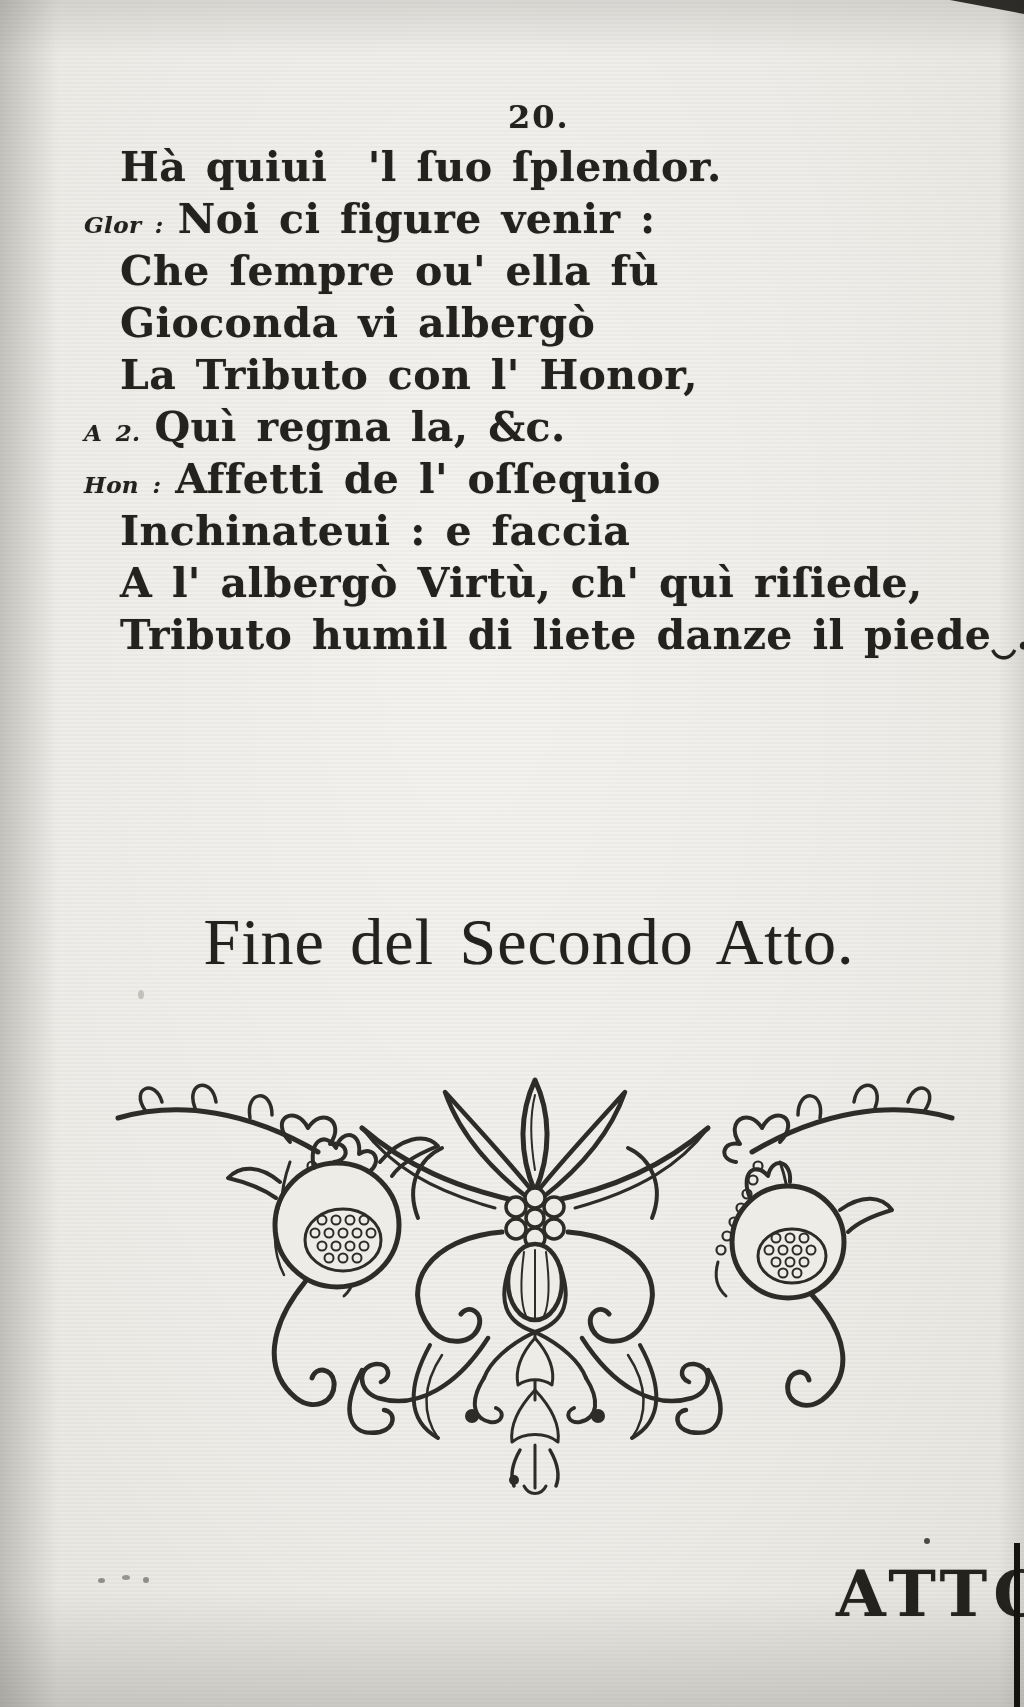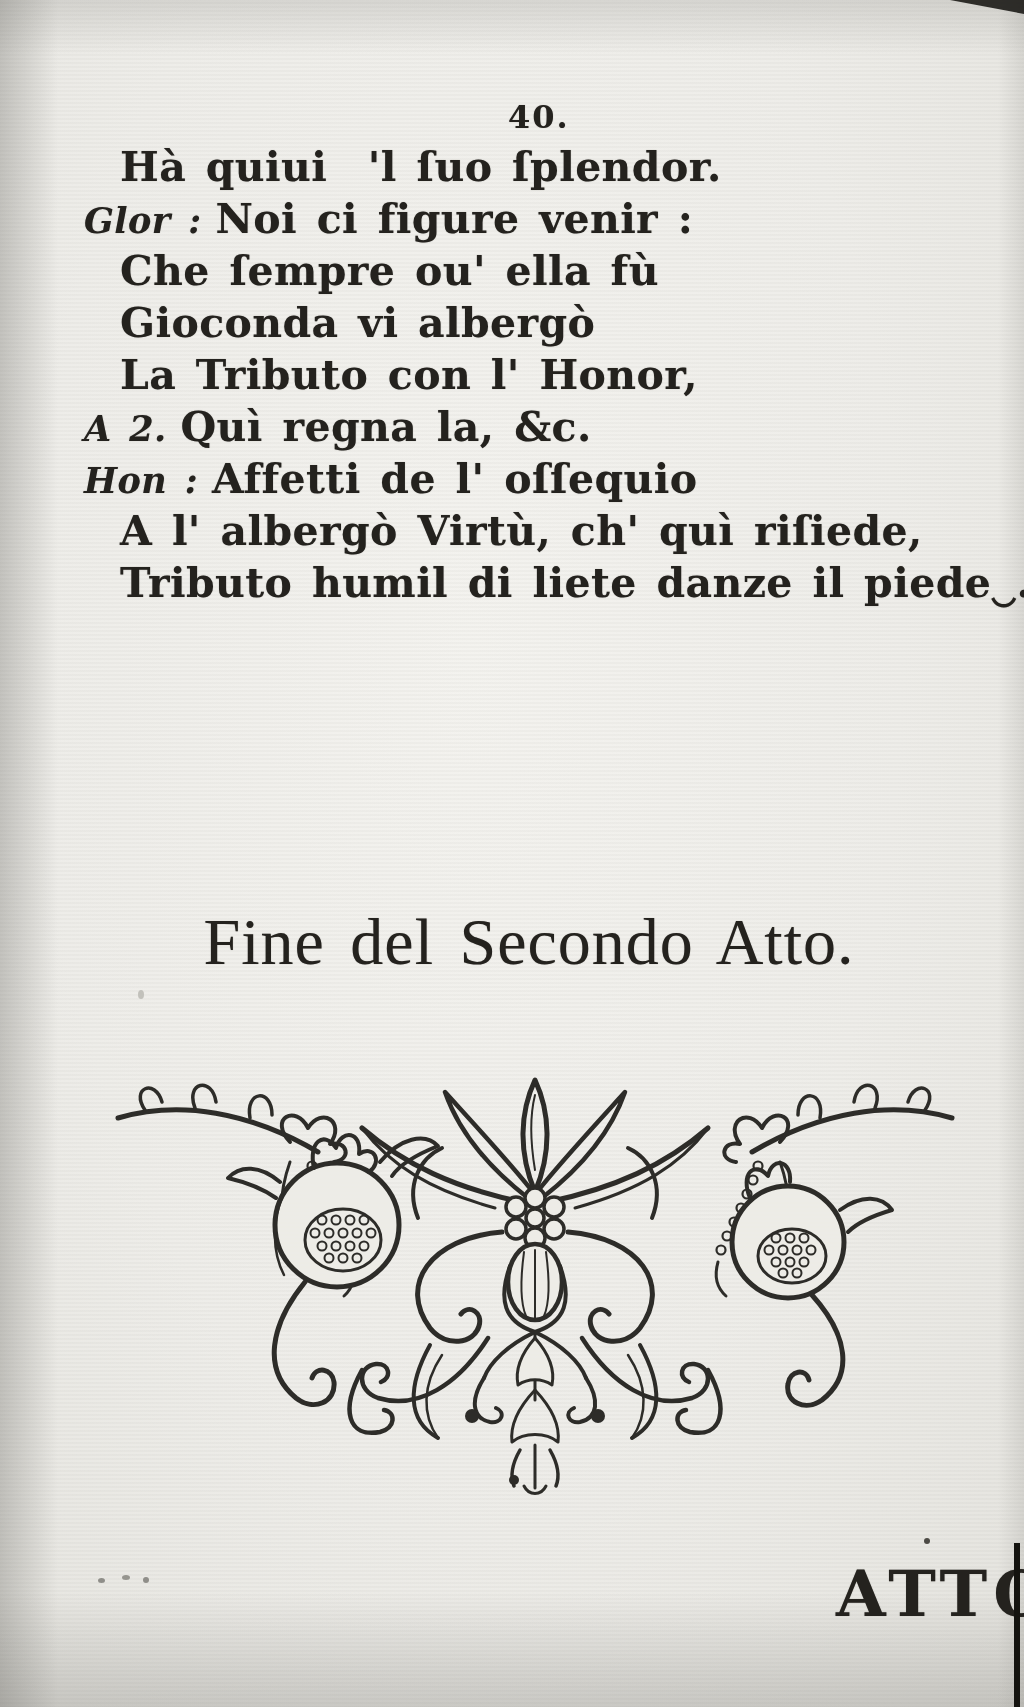--- a/index.html
+++ b/index.html
@@ -21,21 +21,21 @@
   
   #pagenum{
     position:absolute;left:508px;top:98px;
     font-size:32px;font-weight:bold;letter-spacing:2px;
   }
   
   #poem{position:absolute;left:84px;top:141px;width:880px;}
   .pline{height:52px;line-height:52px;font-size:41px;font-weight:bold;
          word-spacing:5px;letter-spacing:0.4px;white-space:nowrap;}
   .pline.indent{padding-left:36px;}
-  .speaker{font-style:italic;font-size:35px;margin-right:14px;}
+  .speaker{font-style:italic;font-size:23px;margin-right:14px;}
   
   #direction{
     position:absolute;left:92px;top:706px;width:866px;
     text-align:center;font-style:italic;font-weight:bold;
     font-size:33px;line-height:52px;word-spacing:6px;
   }
   
   #actend{
     position:absolute;left:calc(50% + 17px);top:904px;
     transform:translateX(-50%);
@@ -57,30 +57,31 @@
   #speck4{left:924px;top:1538px;width:6px;height:6px;background:#4c4a45;}
   #speck5{left:138px;top:990px;width:6px;height:9px;background:#c2c1bb;}
   
   #ornament{position:absolute;left:100px;top:1070px;width:870px;height:435px;}
 </style>
 </head>
 <body>
 
 <div id="page">
 
-  <div id="pagenum" class="ink">40.</div>
+  <div id="pagenum" class="ink">20.</div>
 
   <div id="poem">
     <div class="pline indent ink"><span>Hà quiui  'l ſuo ſplendor.</span></div>
     <div class="pline ink"><span class="speaker">Glor :</span><span>Noi ci figure venir :</span></div>
     <div class="pline indent ink"><span>Che ſempre ou' ella fù</span></div>
     <div class="pline indent ink"><span>Gioconda vi albergò</span></div>
     <div class="pline indent ink"><span>La Tributo con l' Honor,</span></div>
     <div class="pline ink"><span class="speaker">A 2.</span><span>Quì regna la, &amp;c.</span></div>
     <div class="pline ink"><span class="speaker">Hon :</span><span>Affetti de l' oſſequio</span></div>
+    <div class="pline indent ink"><span>Inchinateui : e faccia</span></div>
     <div class="pline indent ink"><span>A l' albergò Virtù, ch' quì riſiede,</span></div>
     <div class="pline indent ink"><span>Tributo humil di liete danze il piede‿.</span></div>
   </div>
 
 
   <div id="actend" class="ink">Fine del Secondo Atto.</div>
 
   <svg id="ornament" viewBox="0 0 870 435" aria-hidden="true">
     <g stroke="#1f1e1a" fill="none" stroke-linecap="round" stroke-linejoin="round" opacity="0.93">
 

